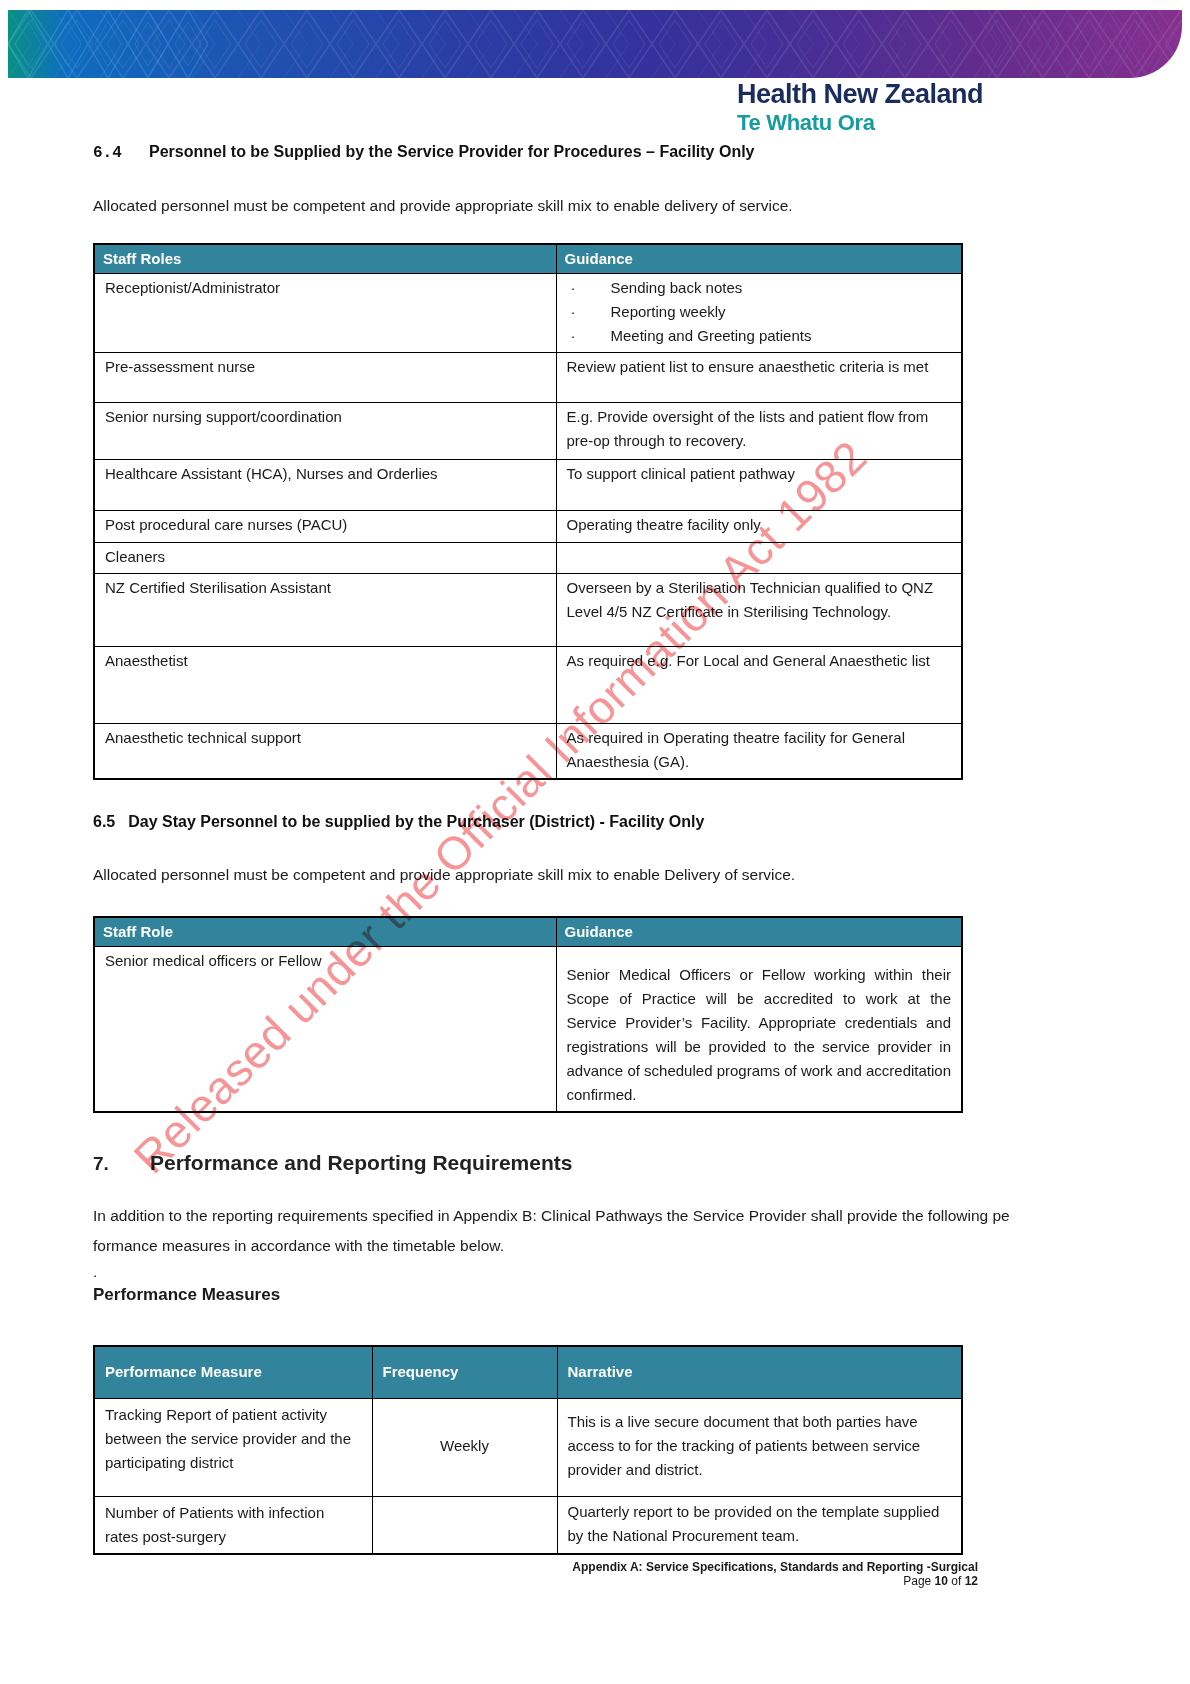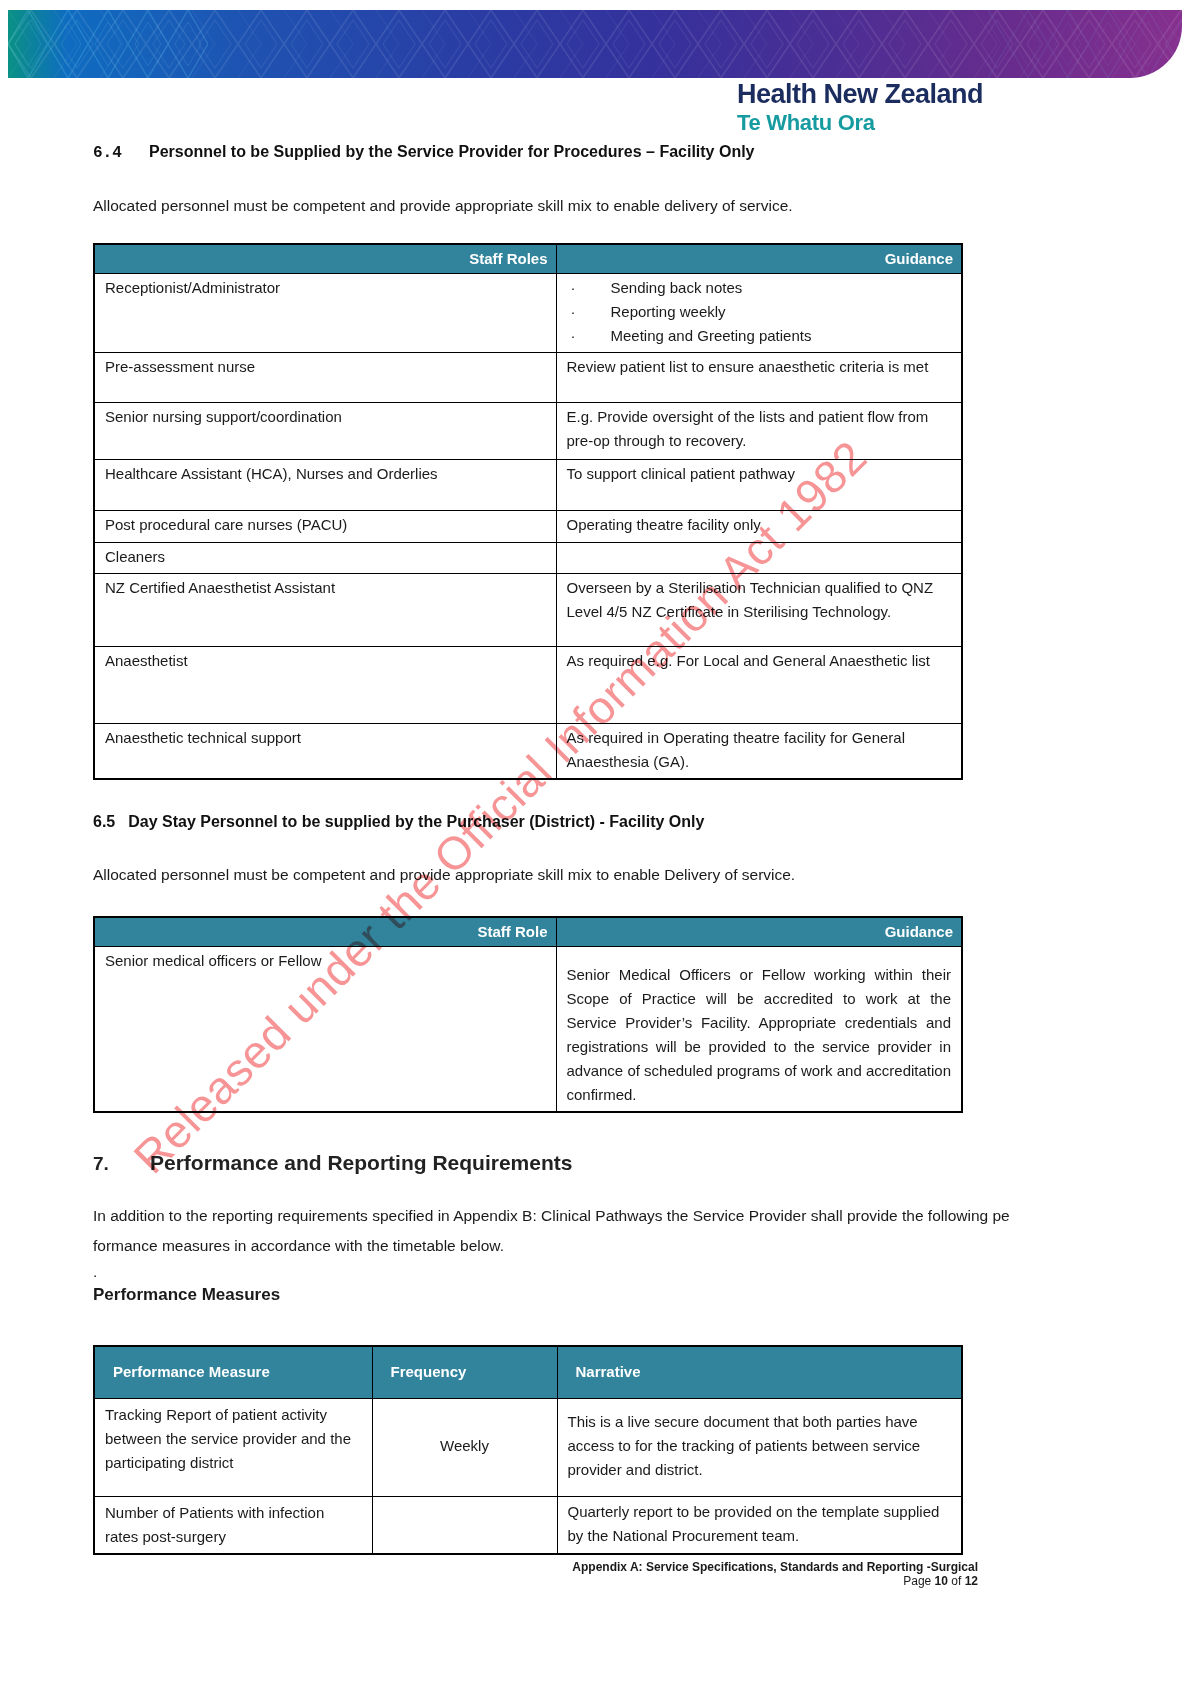--- a/index.html
+++ b/index.html
@@ -26,21 +26,21 @@
 
   .h-sec { font-size:16px; font-weight:bold; color:#111; }
   .h-sec .sec-num { display:inline-block; width:56px;font-family:Liberation Mono, monospace; }
   .h-sec-65 { font-size:16px; font-weight:bold; color:#111; margin-top:33px; }
   .h-sec-65 .sec-num65 { margin-right:13px; }
   .intro { font-size:15.5px; margin-top:35px; }
 
   table { border-collapse:collapse; width:870px; border:2.5px solid #000; margin-top:30px; }
   th, td { border:1.8px solid #000; padding:2px 10px 4px 10px; vertical-align:top;
            font-size:15px; line-height:24px; }
-  thead th { color:#fff; text-align:right; font-weight:bold; height:25px; vertical-align:middle; padding:2px 8px; }
+  thead th { color:#fff; text-align:left; font-weight:bold; height:25px; vertical-align:middle; padding:2px 8px; }
 
   #table1 { margin-top:28px; }
   #table1 .col-role { width:462px; }
   #table1 tbody tr:nth-child(1){ height:75px;margin-top:8px; }
   #table1 tbody tr:nth-child(2){ height:50px; }
   #table1 tbody tr:nth-child(3){ height:57px; }
   #table1 tbody tr:nth-child(4){ height:51px; }
   #table1 tbody tr:nth-child(5){ height:32px; }
   #table1 tbody tr:nth-child(6){ height:27px; }
   #table1 tbody tr:nth-child(7){ height:73px; }
@@ -55,21 +55,21 @@
   #table2 td.justify { text-align:justify; padding-top:16px; }
   #table2 td.role-cell { padding-top:2px; }
 
   .h-sec7 { font-size:21px; font-weight:bold; color:#222; margin-top:38px; }
   .h-sec7 .sec-num { display:inline-block; width:57px; font-size:19px; }
   .para7 { font-size:15.5px; line-height:30px; margin-top:26px; width:925px; }
   .stray-dot { font-size:15.5px; line-height:22px; }
   .h-perf { font-size:17px; font-weight:bold; margin-top:2px; }
 
   #table3 { margin-top:40px; }
-  #table3 thead th { text-align:left; height:52px; padding-left:18px; }
+  #table3 thead th { text-align:left; height:52px; padding-left:10px; }
   #table3 .col-measure { width:278px; }
   #table3 .col-freq { width:185px; }
   #table3 tbody tr:nth-child(1){ height:98px; }
   #table3 tbody tr:nth-child(2){ height:50px; }
   #table3 td.freq-cell { text-align:center; vertical-align:middle; }
   #table3 td.narr-cell { vertical-align:middle; }
   #table3 td.measure-cell { padding-top:4px; }
 
   
   .footer {
@@ -180,21 +180,21 @@
           </tr>
           <tr>
             <td class="role-cell">Post procedural care nurses (PACU)</td>
             <td class="guidance-cell">Operating theatre facility only</td>
           </tr>
           <tr>
             <td class="role-cell">Cleaners</td>
             <td class="guidance-cell"></td>
           </tr>
           <tr>
-            <td class="role-cell">NZ Certified Anaesthetist Assistant</td>
+            <td class="role-cell">NZ Certified Sterilisation Assistant</td>
             <td class="guidance-cell">Overseen by a Sterilisation Technician qualified to QNZ Level 4/5 NZ Certificate in Sterilising Technology.</td>
           </tr>
           <tr>
             <td class="role-cell">Anaesthetist</td>
             <td class="guidance-cell">As required e.g. For Local and General Anaesthetic list</td>
           </tr>
           <tr>
             <td class="role-cell">Anaesthetic technical support</td>
             <td class="guidance-cell">As required in Operating theatre facility for General Anaesthesia (GA).</td>
           </tr>

